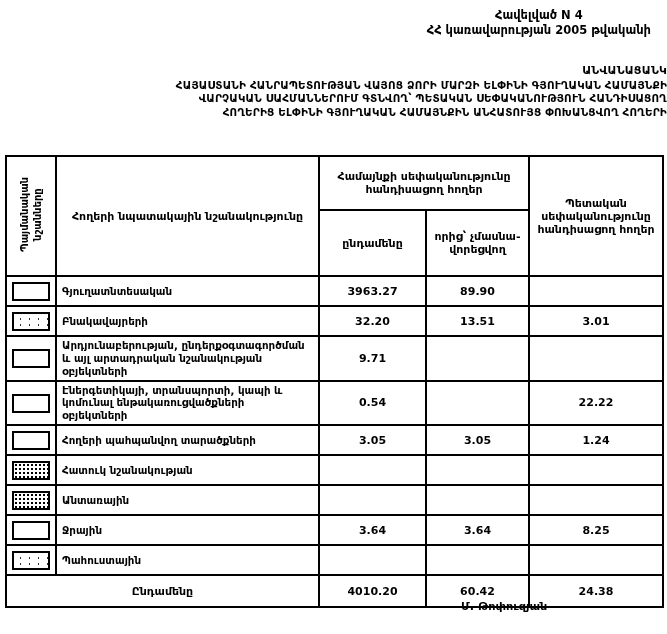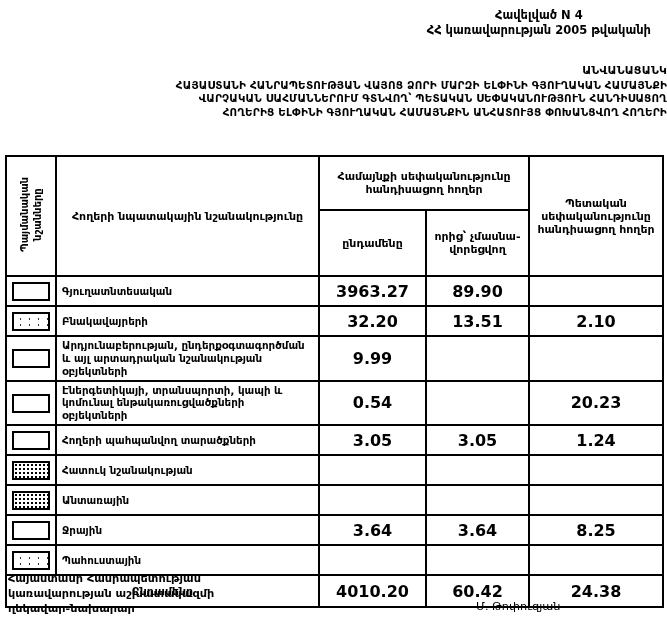--- a/index.html
+++ b/index.html
@@ -48,21 +48,21 @@
   .vtext {
     display: inline-block;
     writing-mode: vertical-rl;
     transform: rotate(180deg);
     font-size: 10px; line-height: 1.25;
     max-height: 104px;
     text-align: center;
   }
   td.c-legend { text-align: center; padding: 2px; }
   td.c-name { font-size: 10.3px; text-align: left; line-height: 1.25; }
-  td.c-num { font-size: 16px; text-align: center; font-family: "DejaVu Sans", sans-serif; }
+  td.c-num { font-size: 11px; text-align: center; font-family: "DejaVu Sans", sans-serif; }
 
   tr.r-single td { height: 24px; }
   tr.r-double td { height: 38px; }
 
   .swatch {
     display: inline-block;
     width: 34px; height: 15px;
     border: 2px solid #000;
     background-color: #fff;
     vertical-align: middle;
@@ -80,22 +80,22 @@
 
   tr.total-row td { height: 26px; }
   td.c-total-label { font-size: 11px; text-align: center; }
 
   
   .footer-left {
     position: absolute; left: 8px; top: 572px;
     font-weight: bold; font-size: 11.3px; line-height: 1.32;
   }
   .signature {
-    position: absolute; left: 476px; top: 600px;
-    font-weight: normal; font-size: 11.3px;
+    position: absolute; left: 461px; top: 600px;
+    font-weight: bold; font-size: 11.3px;
   }
 </style>
 </head>
 <body>
 
 <div class="page">
 
   <div class="decree">
     <div>Հավելված N 4</div>
     <div>ՀՀ կառավարության 2005 թվականի</div>
@@ -135,35 +135,35 @@
         <td class="c-name">Գյուղատնտեսական</td>
         <td class="c-num">3963.27</td>
         <td class="c-num">89.90</td>
         <td class="c-num"></td>
       </tr>
       <tr class="r-single">
         <td class="c-legend"><span class="swatch dots-sparse"></span></td>
         <td class="c-name">Բնակավայրերի</td>
         <td class="c-num">32.20</td>
         <td class="c-num">13.51</td>
-        <td class="c-num">2.10</td>
+        <td class="c-num">3.01</td>
       </tr>
       <tr class="r-double">
         <td class="c-legend"><span class="swatch plain"></span></td>
         <td class="c-name">Արդյունաբերության, ընդերքօգտագործման և այլ արտադրական նշանակության օբյեկտների</td>
-        <td class="c-num">9.99</td>
+        <td class="c-num">9.71</td>
         <td class="c-num"></td>
         <td class="c-num"></td>
       </tr>
       <tr class="r-double">
         <td class="c-legend"><span class="swatch plain"></span></td>
         <td class="c-name">Էներգետիկայի, տրանսպորտի, կապի և կոմունալ ենթակառուցվածքների օբյեկտների</td>
         <td class="c-num">0.54</td>
         <td class="c-num"></td>
-        <td class="c-num">20.23</td>
+        <td class="c-num">22.22</td>
       </tr>
       <tr class="r-single">
         <td class="c-legend"><span class="swatch plain"></span></td>
         <td class="c-name">Հողերի պահպանվող տարածքների</td>
         <td class="c-num">3.05</td>
         <td class="c-num">3.05</td>
         <td class="c-num">1.24</td>
       </tr>
       <tr class="r-single">
         <td class="c-legend"><span class="swatch dots-dense"></span></td>
@@ -196,20 +196,15 @@
 
       <tr class="total-row">
         <td colspan="2" class="c-total-label">Ընդամենը</td>
         <td class="c-num">4010.20</td>
         <td class="c-num">60.42</td>
         <td class="c-num">24.38</td>
       </tr>
     </tbody>
   </table>
 
-  <div class="footer-left">
-    <div>Հայաստանի Հանրապետության</div>
-    <div>կառավարության աշխատակազմի</div>
-    <div>ղեկավար-նախարար</div>
-  </div>
   <div class="signature">Մ. Թոփուզյան</div>
 
 </div>
 
 </body></html>

